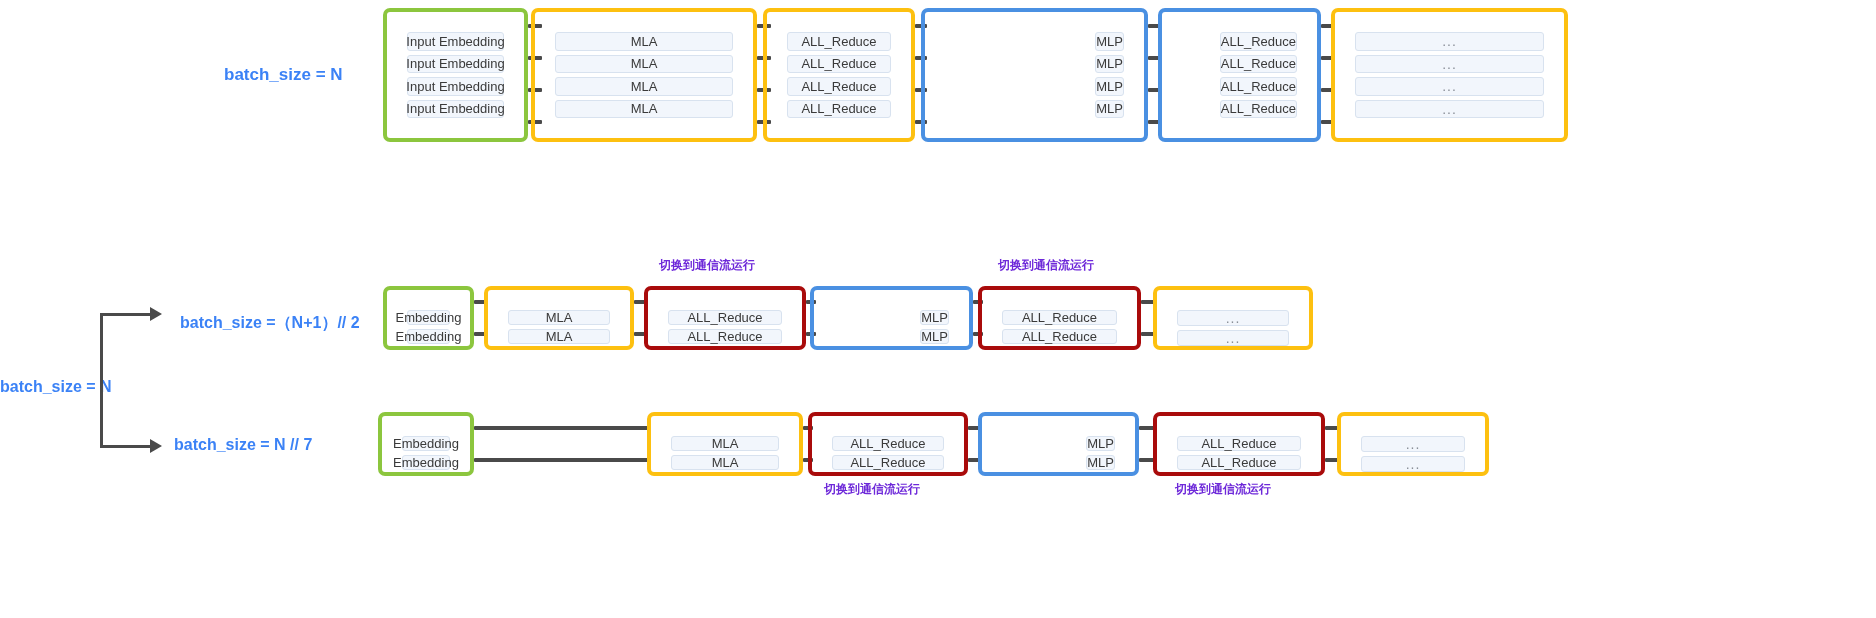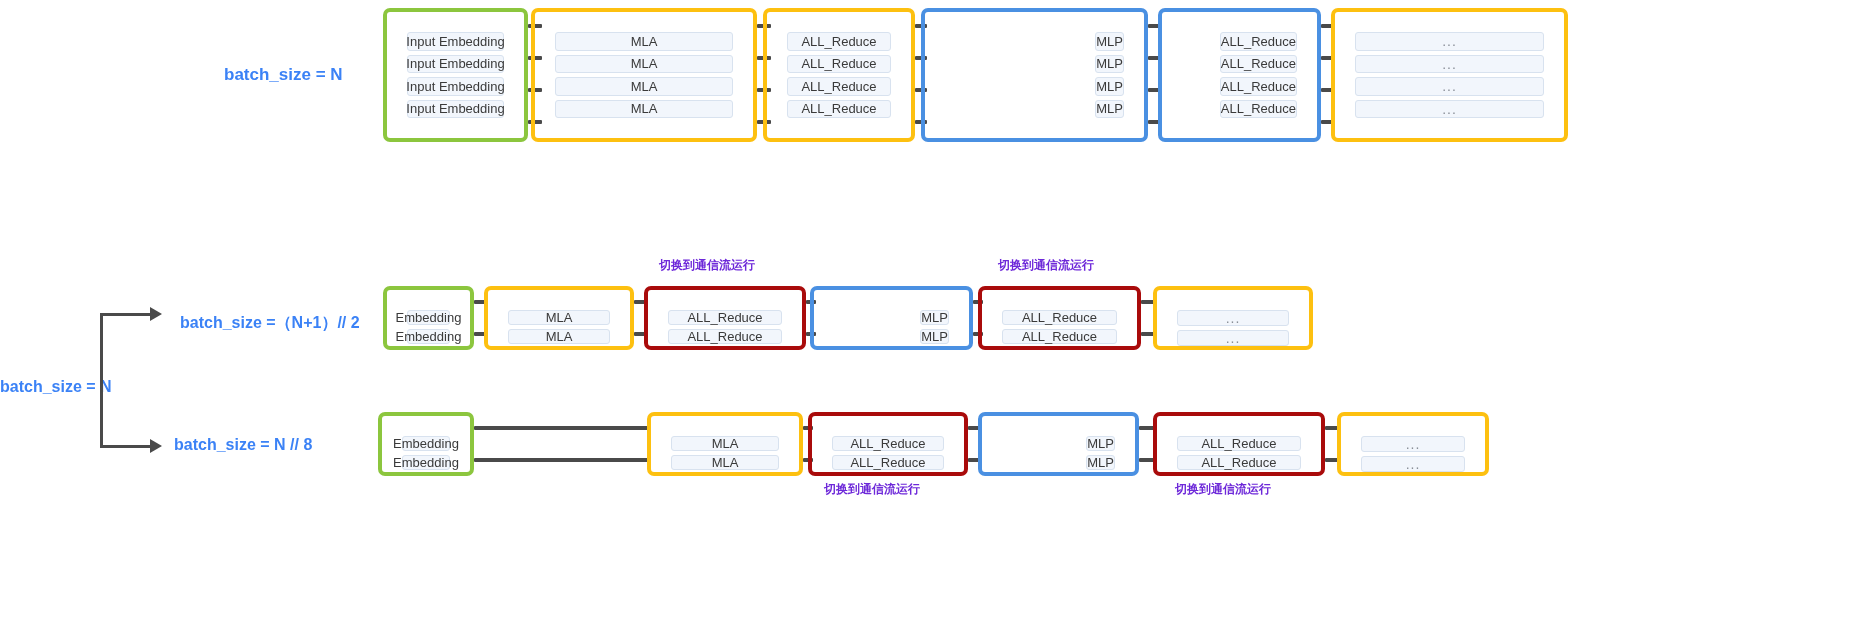--- a/index.html
+++ b/index.html
@@ -218,21 +218,21 @@
   </div>
 
   <div class="conn" style="left:1141px; top:300px; width:14px;"></div>
   <div class="conn" style="left:1141px; top:332px; width:14px;"></div>
 
   <div class="group yellow" style="left:1153px; top:286px; width:160px; height:64px;">
     <div class="cell dots">...</div>
     <div class="cell dots">...</div>
   </div>
 
-  <div class="lbl main" style="left:174px; top:437px;">batch_size = N // 8</div>
+  <div class="lbl main" style="left:174px; top:437px;">batch_size = N // 7</div>
 
   <div class="cn" style="left:824px; top:483px;">切换到通信流运行</div>
   <div class="cn" style="left:1175px; top:483px;">切换到通信流运行</div>
 
   <div class="group green" style="left:378px; top:412px; width:96px; height:64px;">
     <div class="cell">Embedding</div>
     <div class="cell">Embedding</div>
   </div>
 
   <div class="conn" style="left:474px; top:426px; width:175px;"></div>

